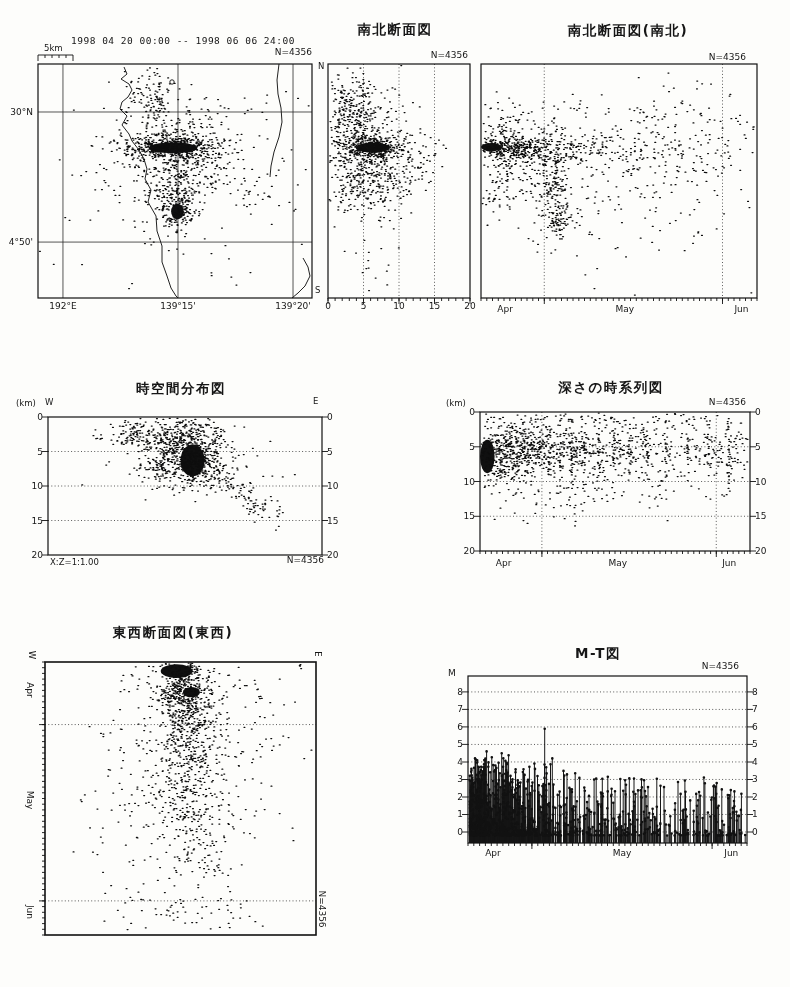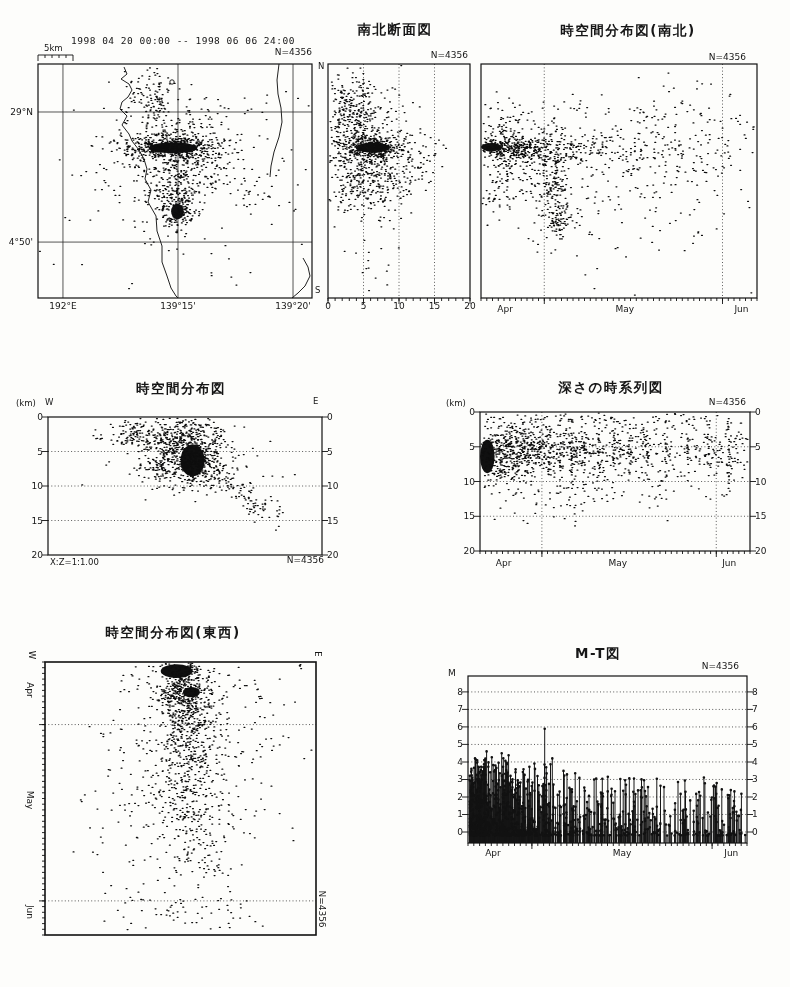--- a/index.html
+++ b/index.html
@@ -101,46 +101,46 @@
 
     <span class="lbl sm" style="left:44px;top:44px">5km</span>
     <span class="lbl ctr mono" style="left:175px;top:36px">1998 04 20 00:00 -- 1998 06 06 24:00</span>
     <span class="lbl nl" style="left:312px;top:48px">N=4356</span>
 
     <span class="lbl ttl" style="left:395px;top:21px">南北断面図</span>
     <span class="lbl nl" style="left:468px;top:51px">N=4356</span>
     <span class="lbl sm" style="left:318px;top:62px">N</span>
     <span class="lbl sm" style="left:315px;top:286px">S</span>
 
-    <span class="lbl ttl" style="left:628px;top:22px">時空間分布図(南北)</span>
+    <span class="lbl ttl" style="left:628px;top:22px">南北断面図(南北)</span>
     <span class="lbl nl" style="left:746px;top:53px">N=4356</span>
 
     <span class="lbl ttl" style="left:181px;top:380px">時空間分布図</span>
     <span class="lbl sm" style="left:16px;top:399px">(km)</span>
     <span class="lbl sm" style="left:45px;top:398px">W</span>
     <span class="lbl sm" style="left:313px;top:397px">E</span>
     <span class="lbl sm" style="left:50px;top:558px">X:Z=1:1.00</span>
     <span class="lbl nl" style="left:324px;top:556px">N=4356</span>
 
     <span class="lbl ttl" style="left:611px;top:379px">深さの時系列図</span>
     <span class="lbl sm" style="left:446px;top:399px">(km)</span>
     <span class="lbl nl" style="left:746px;top:398px">N=4356</span>
 
-    <span class="lbl ttl" style="left:173px;top:624px">時空間分布図(東西)</span>
+    <span class="lbl ttl" style="left:173px;top:624px">東西断面図(東西)</span>
     <span class="lbl sm rot" style="left:32px;top:655px">W</span>
     <span class="lbl sm rot" style="left:318px;top:654px">E</span>
     <span class="lbl rot" style="left:321px;top:909px">N=4356</span>
 
     <span class="lbl ttl" style="left:598px;top:645px">M-T図</span>
     <span class="lbl nl" style="left:739px;top:662px">N=4356</span>
     <span class="lbl" style="left:448px;top:669px">M</span>
   <span class="lbl" style="left: 62.9614px; top: 302px; transform: translate(-50%, 0px);">192°E</span>
       <span class="lbl" style="left: 177.991px; top: 302px; transform: translate(-50%, 0px);">139°15'</span>
       <span class="lbl" style="left: 293.02px; top: 302px; transform: translate(-50%, 0px);">139°20'</span>
-      <span class="lbl" style="left: 33px; top: 111.997px; transform: translate(-100%, -50%);">29°N</span>
+      <span class="lbl" style="left: 33px; top: 111.997px; transform: translate(-100%, -50%);">30°N</span>
       <span class="lbl" style="left: 33px; top: 242.069px; transform: translate(-100%, -50%); text-align: right;">4°50'</span>
       <span class="lbl" style="left: 328px; top: 302px; transform: translate(-50%, 0px);">0</span>
       <span class="lbl" style="left: 363.5px; top: 302px; transform: translate(-50%, 0px);">5</span>
       <span class="lbl" style="left: 399px; top: 302px; transform: translate(-50%, 0px);">10</span>
       <span class="lbl" style="left: 434.5px; top: 302px; transform: translate(-50%, 0px);">15</span>
       <span class="lbl" style="left: 470px; top: 302px; transform: translate(-50%, 0px);">20</span>
       <span class="lbl" style="left: 505.15px; top: 305px; transform: translate(-50%, 0px);">Apr</span>
       <span class="lbl" style="left: 624.75px; top: 305px; transform: translate(-50%, 0px);">May</span>
       <span class="lbl" style="left: 741.475px; top: 305px; transform: translate(-50%, 0px);">Jun</span>
       <span class="lbl" style="left: 43px; top: 417px; transform: translate(-100%, -50%);">0</span>

